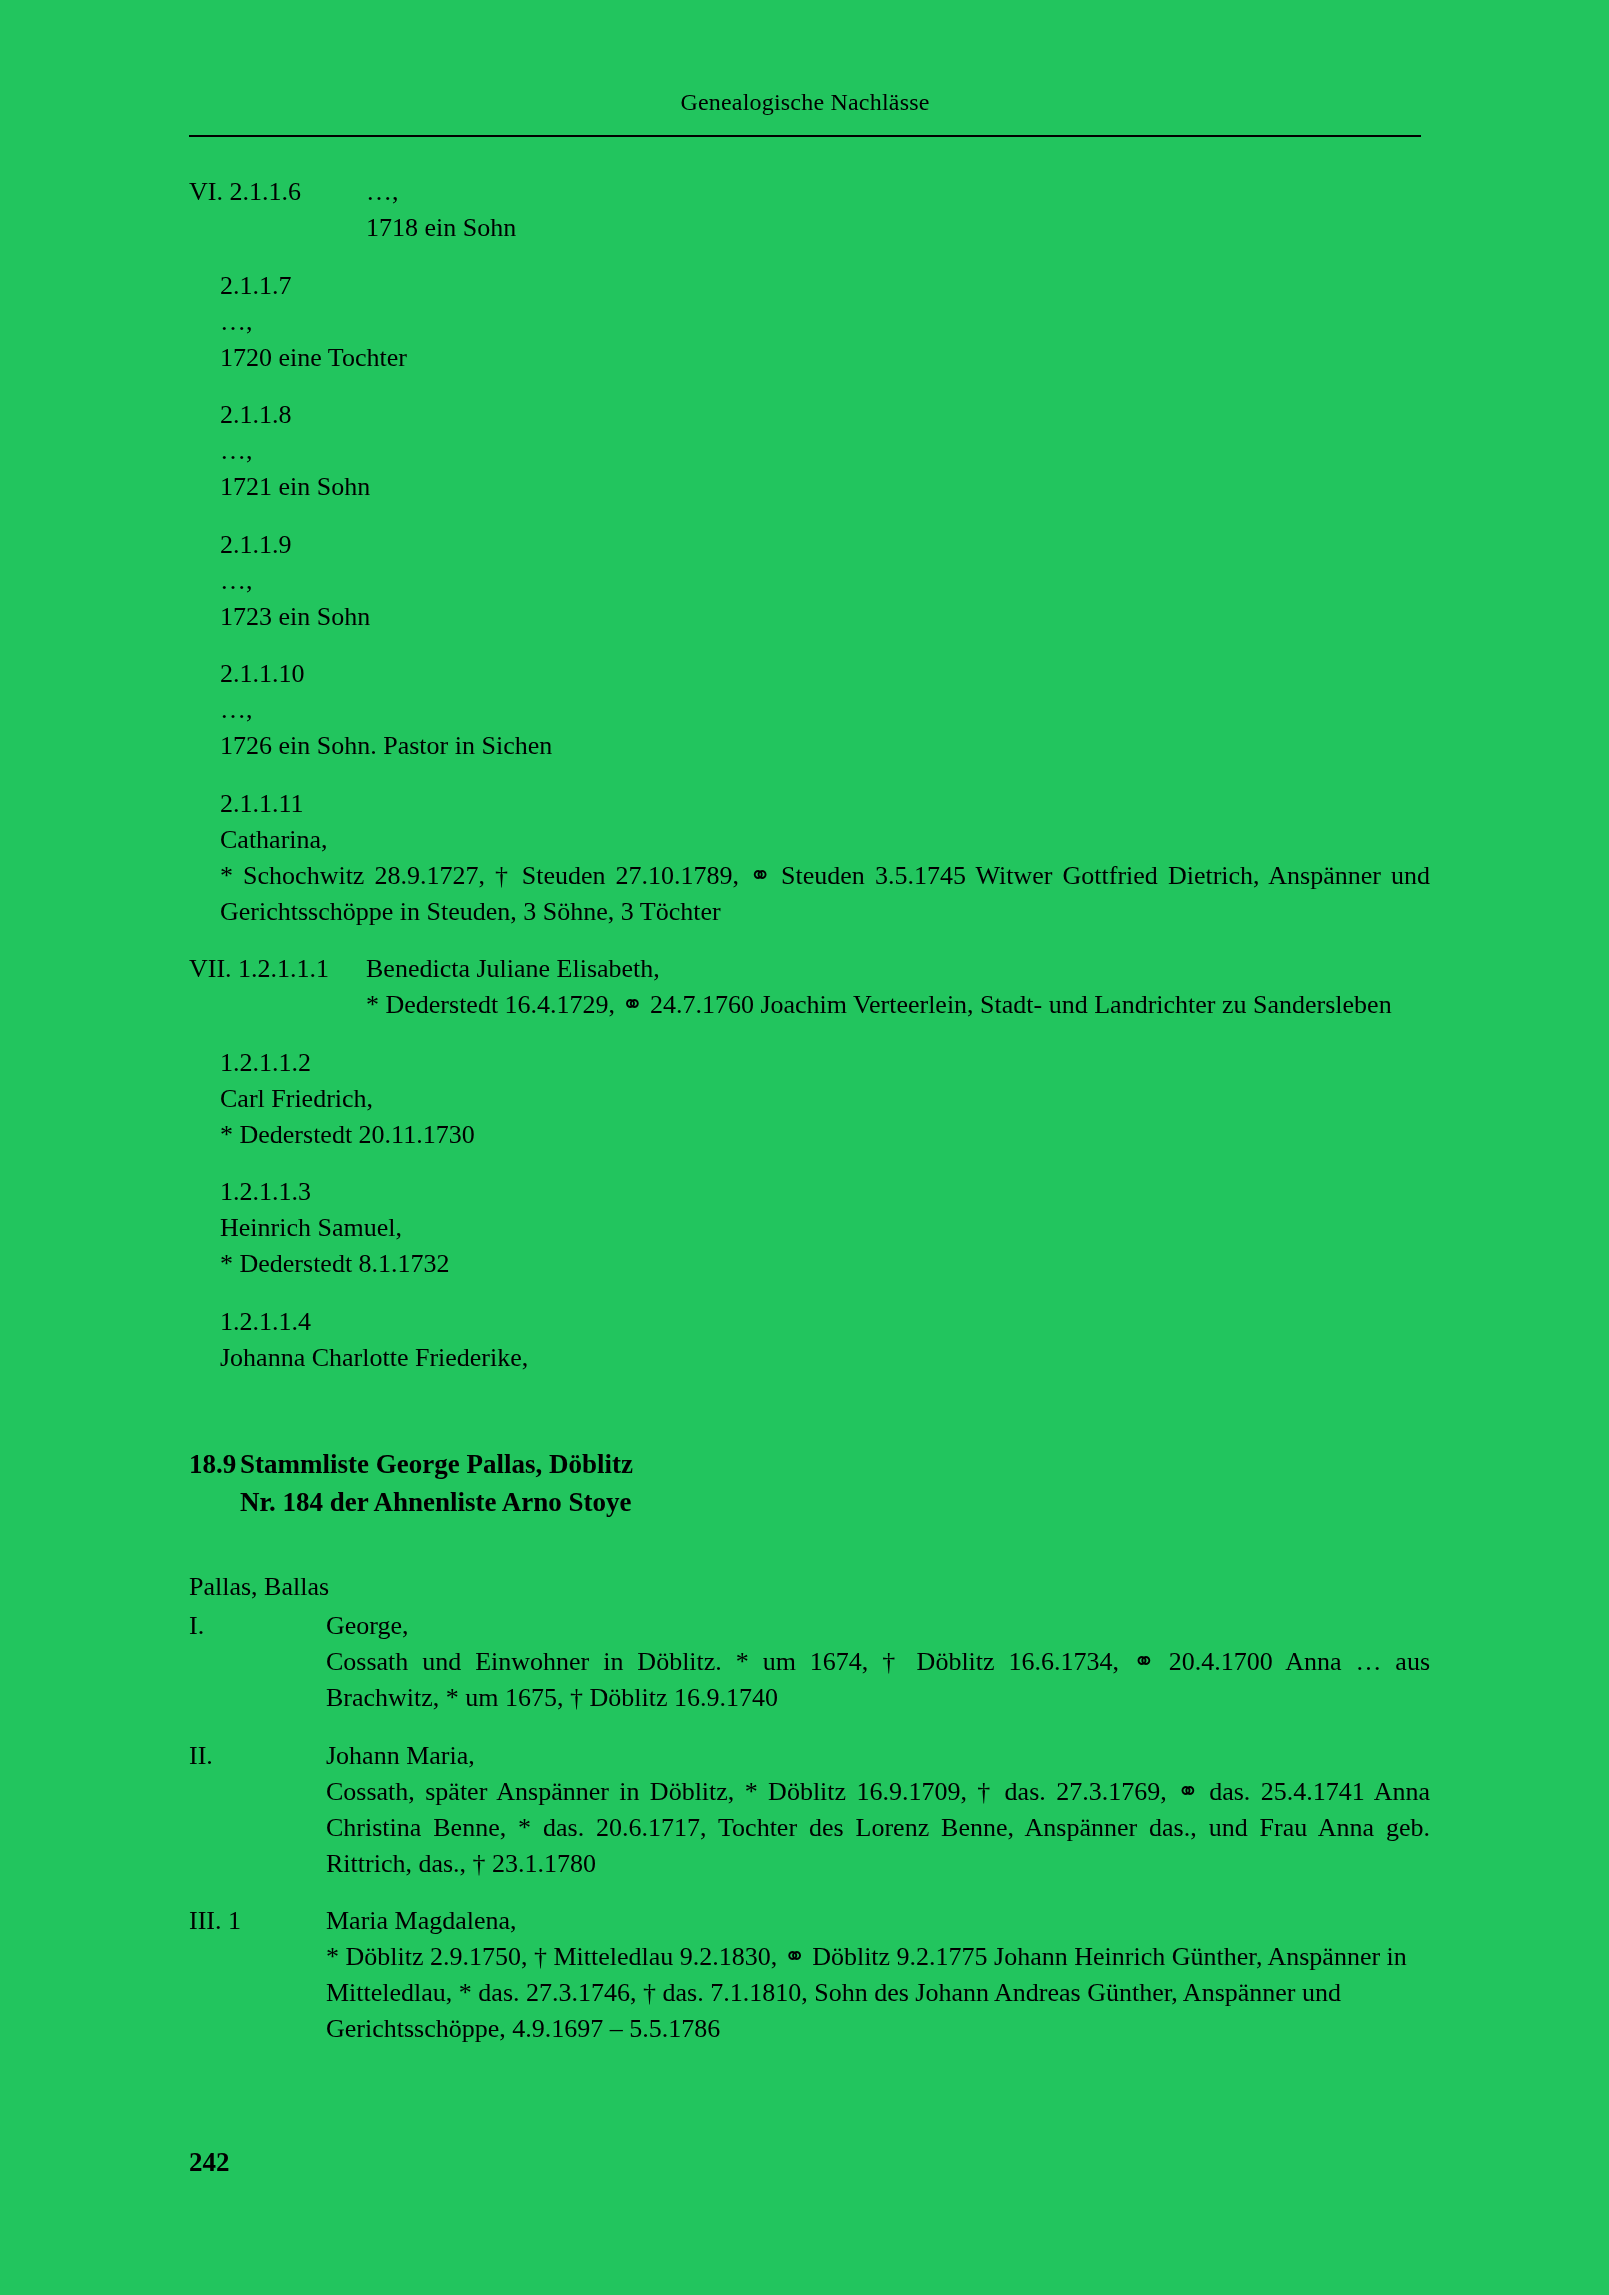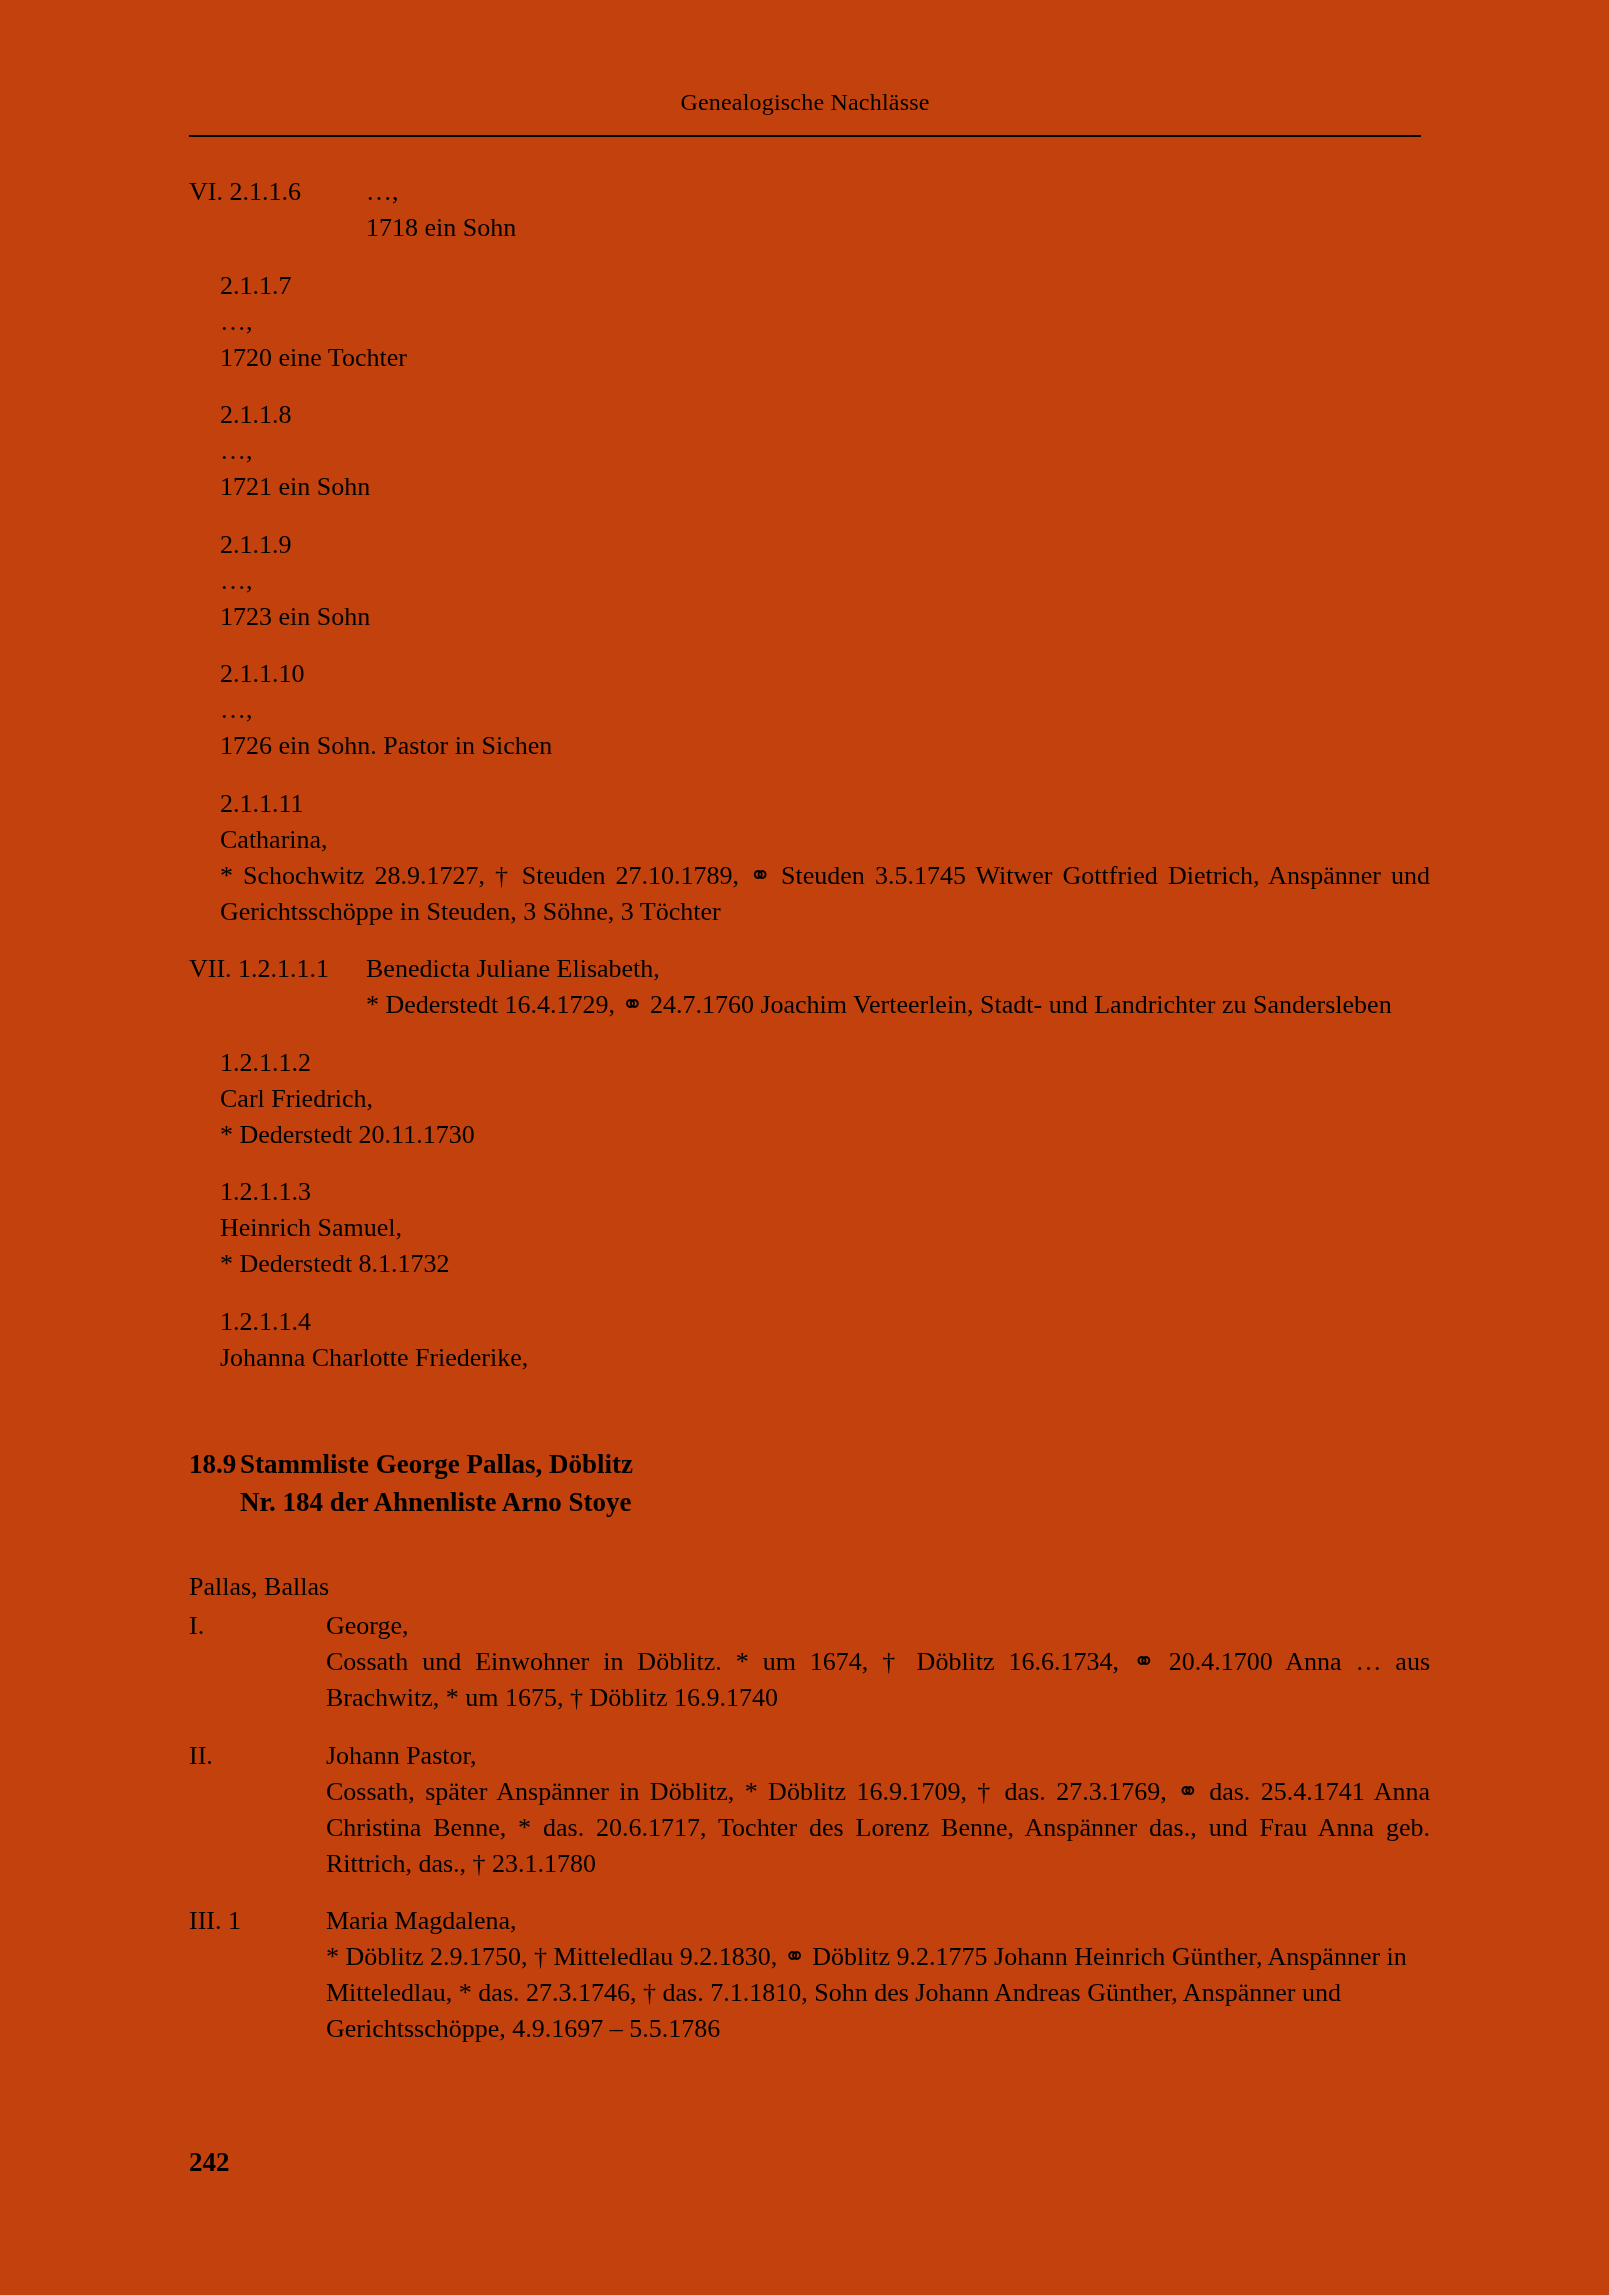--- a/index.html
+++ b/index.html
@@ -9,21 +9,21 @@
     background: #ffffff;
   }
   body {
     font-family: "Liberation Serif", "DejaVu Serif", serif;
     color: #000000;
   }
   .page {
     position: relative;
     width: 1610px;
     height: 2295px;
-    background: #c2410c;
+    background: #22c55e;
     box-sizing: border-box;
     overflow: hidden;
   }
 
   
   .running-head {
     position: absolute;
     left: 189px;
     right: 189px;
     top: 89px;
@@ -225,21 +225,21 @@
         <div class="label">I.</div>
         <div class="body">
           <span class="ln">George,</span>
           <span class="para">Cossath und Einwohner in Döblitz. * um 1674, † Döblitz 16.6.1734, ⚭ 20.4.1700 Anna … aus Brachwitz, * um 1675, † Döblitz 16.9.1740</span>
         </div>
       </div>
 
       <div class="entry list-b">
         <div class="label">II.</div>
         <div class="body">
-          <span class="ln">Johann Pastor,</span>
+          <span class="ln">Johann Maria,</span>
           <span class="para">Cossath, später Anspänner in Döblitz, * Döblitz 16.9.1709, † das. 27.3.1769, ⚭ das. 25.4.1741 Anna Christina Benne, * das. 20.6.1717, Tochter des Lorenz Benne, Anspänner das., und Frau Anna geb. Rittrich, das., † 23.1.1780</span>
         </div>
       </div>
 
       <div class="entry list-b">
         <div class="label">III. 1</div>
         <div class="body">
           <span class="ln">Maria Magdalena,</span>
           <span class="para last">* Döblitz 2.9.1750, † Mitteledlau 9.2.1830, ⚭ Döblitz 9.2.1775 Johann Heinrich Günther, Anspänner in Mitteledlau, * das. 27.3.1746, † das. 7.1.1810, Sohn des Johann Andreas Günther, Anspänner und Gerichtsschöppe, 4.9.1697 – 5.5.1786</span>
         </div>

